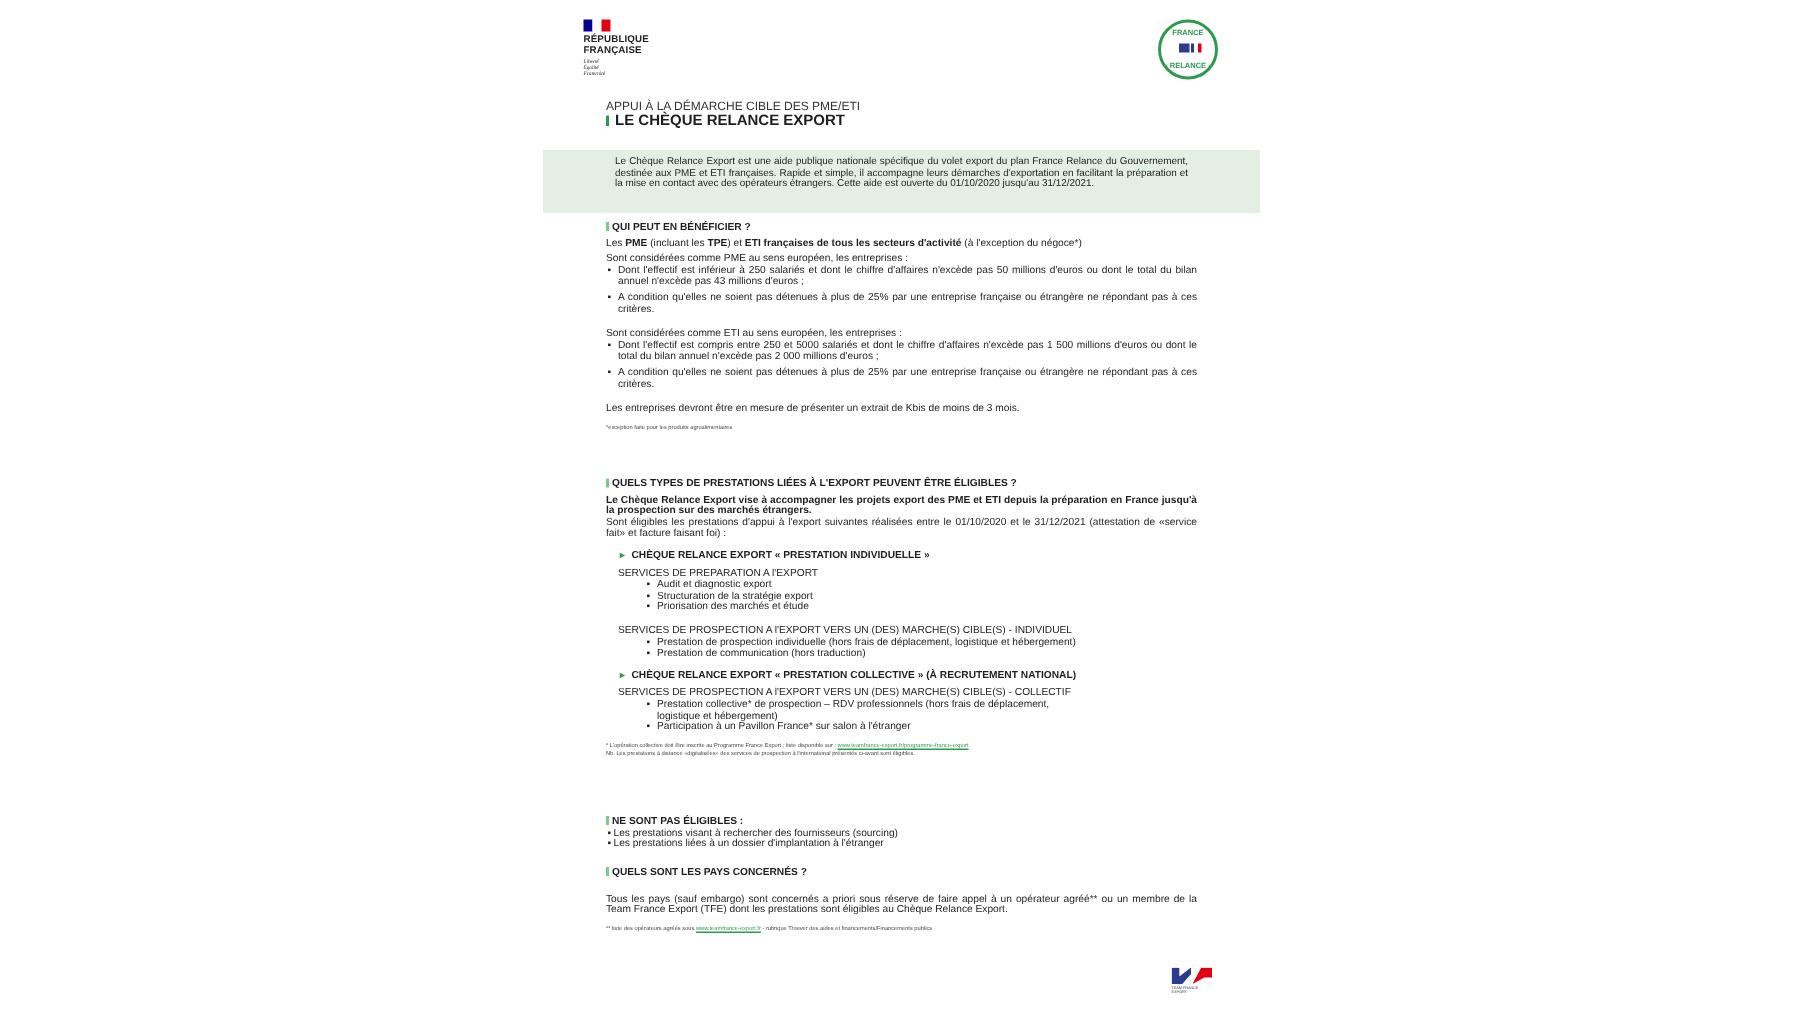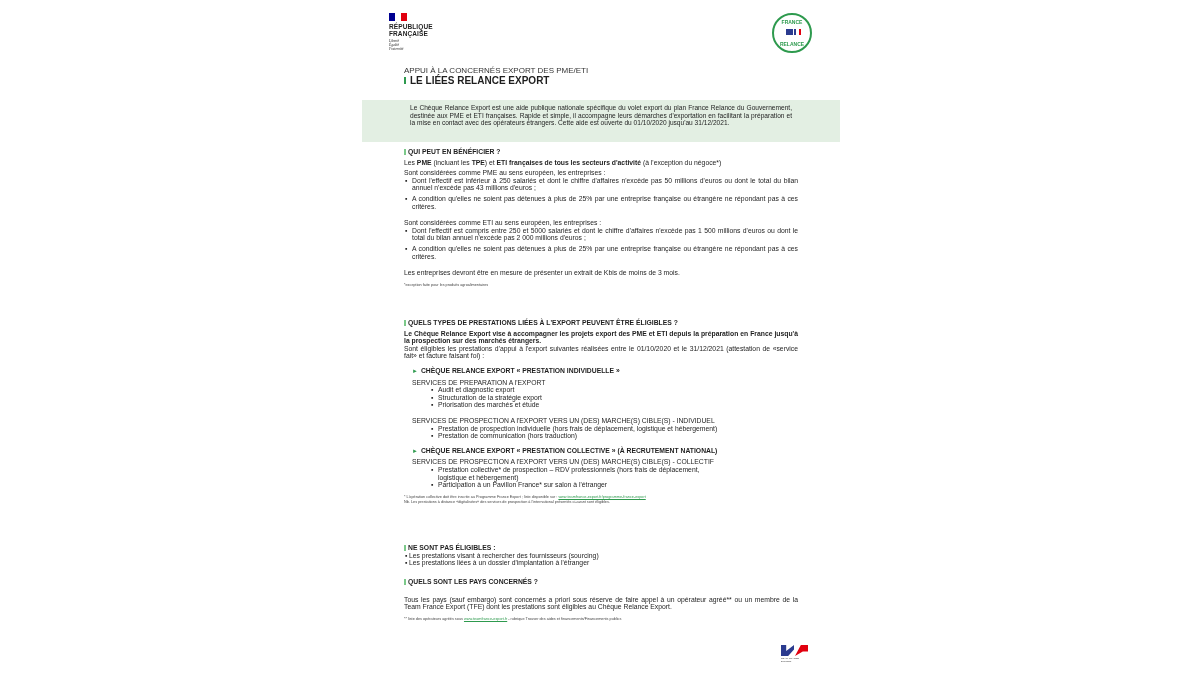--- a/index.html
+++ b/index.html
@@ -59,24 +59,24 @@
 
 <div class="logo-fr">
   <div class="t1">FRANCE</div>
   <div class="flags">
       <span class="f1"></span>
       <span class="f2"></span>
     </div>
   <div class="t2">RELANCE</div>
 </div>
 
-<div class="hdr-sub">APPUI À LA CONCERNÉS EXPORT DES PME/ETI</div>
+<div class="hdr-sub">APPUI À LA DÉMARCHE CIBLE DES PME/ETI</div>
 <div class="hdr-title">
   <span class="gbar"></span>
-  <span>LE LIÉES RELANCE EXPORT</span>
+  <span>LE CHÈQUE RELANCE EXPORT</span>
 </div>
 
 <div class="intro">Le Chèque Relance Export est une aide publique nationale spécifique du volet export du plan France Relance du Gouvernement, destinée aux PME et ETI françaises. Rapide et simple, il accompagne leurs démarches d'exportation en facilitant la préparation et la mise en contact avec des opérateurs étrangers. Cette aide est ouverte du 01/10/2020 jusqu'au 31/12/2021.</div>
 
 <div class="sec" style="top:148px;">
   <div class="h" style="margin-bottom:3px;"><span class="lbar"></span><span>QUI PEUT EN BÉNÉFICIER ?</span></div>
   <div style="margin-bottom:3px;">
     <span>Les </span><span class="b">PME</span><span> (incluant les </span><span class="b">TPE</span><span>) et </span><span class="b">ETI françaises de tous les secteurs d'activité</span><span> (à l'exception du négoce*)</span>
   </div>
   <div class="b" style="font-weight:normal;">Sont considérées comme PME au sens européen, les entreprises :</div>

